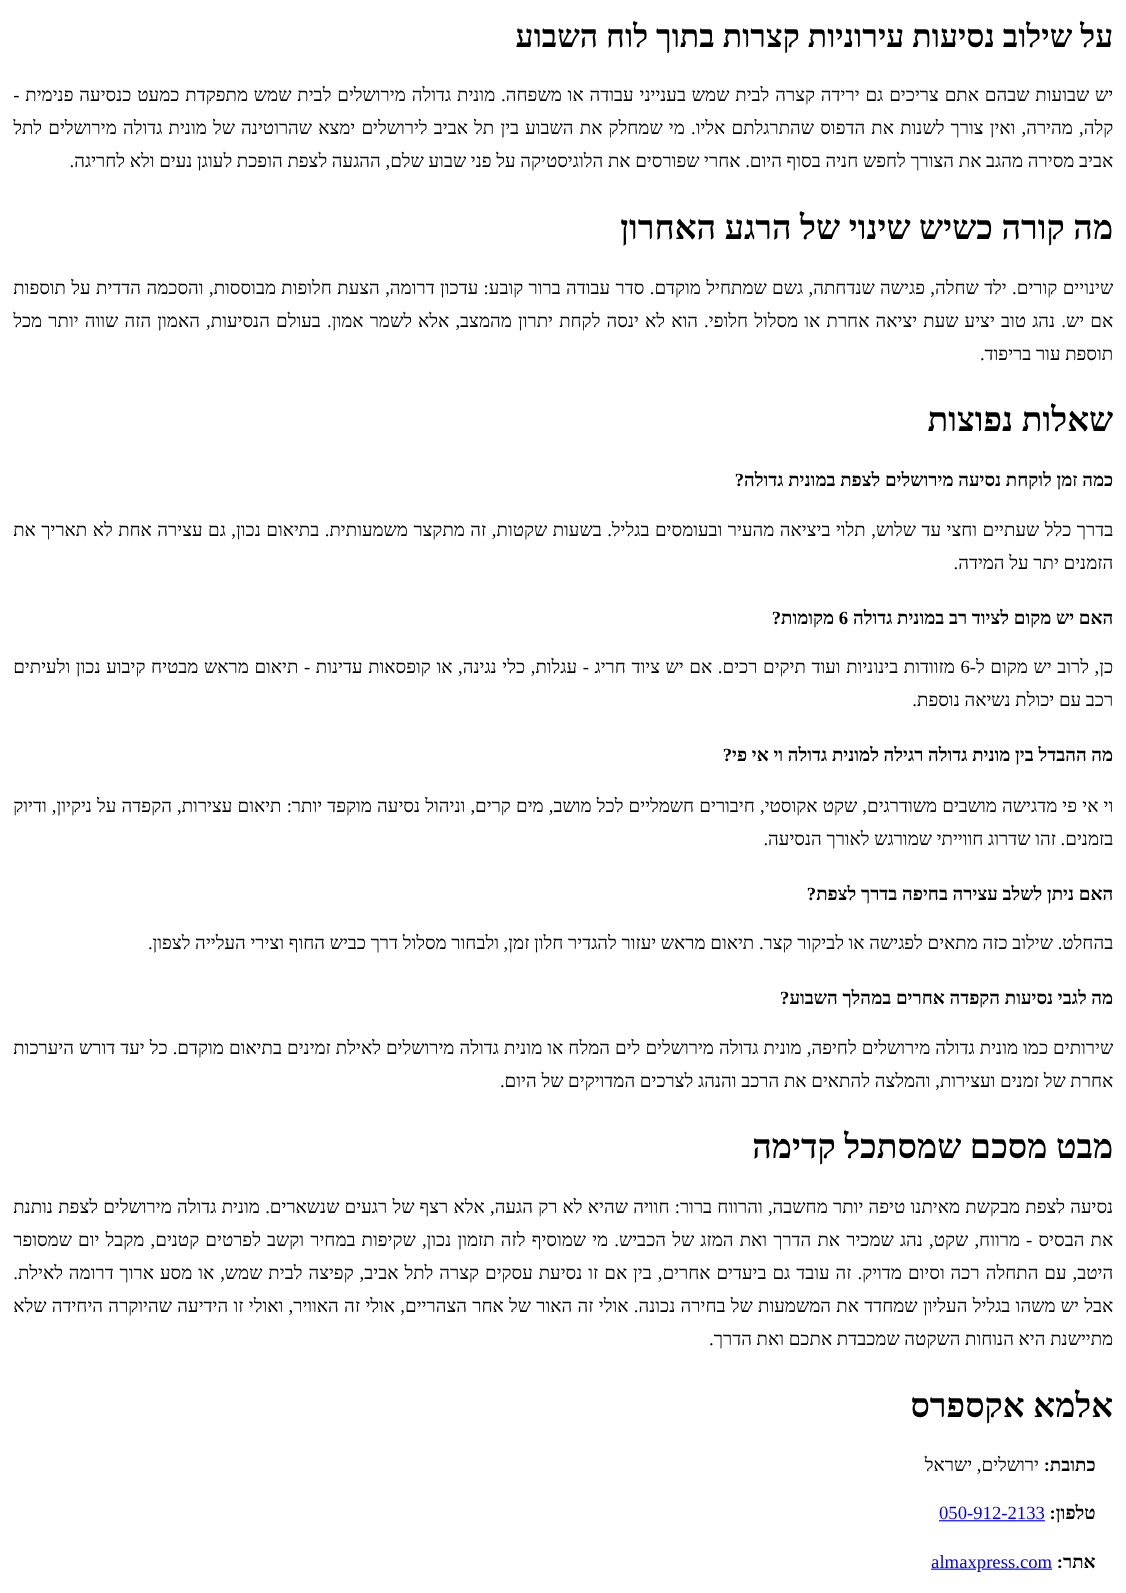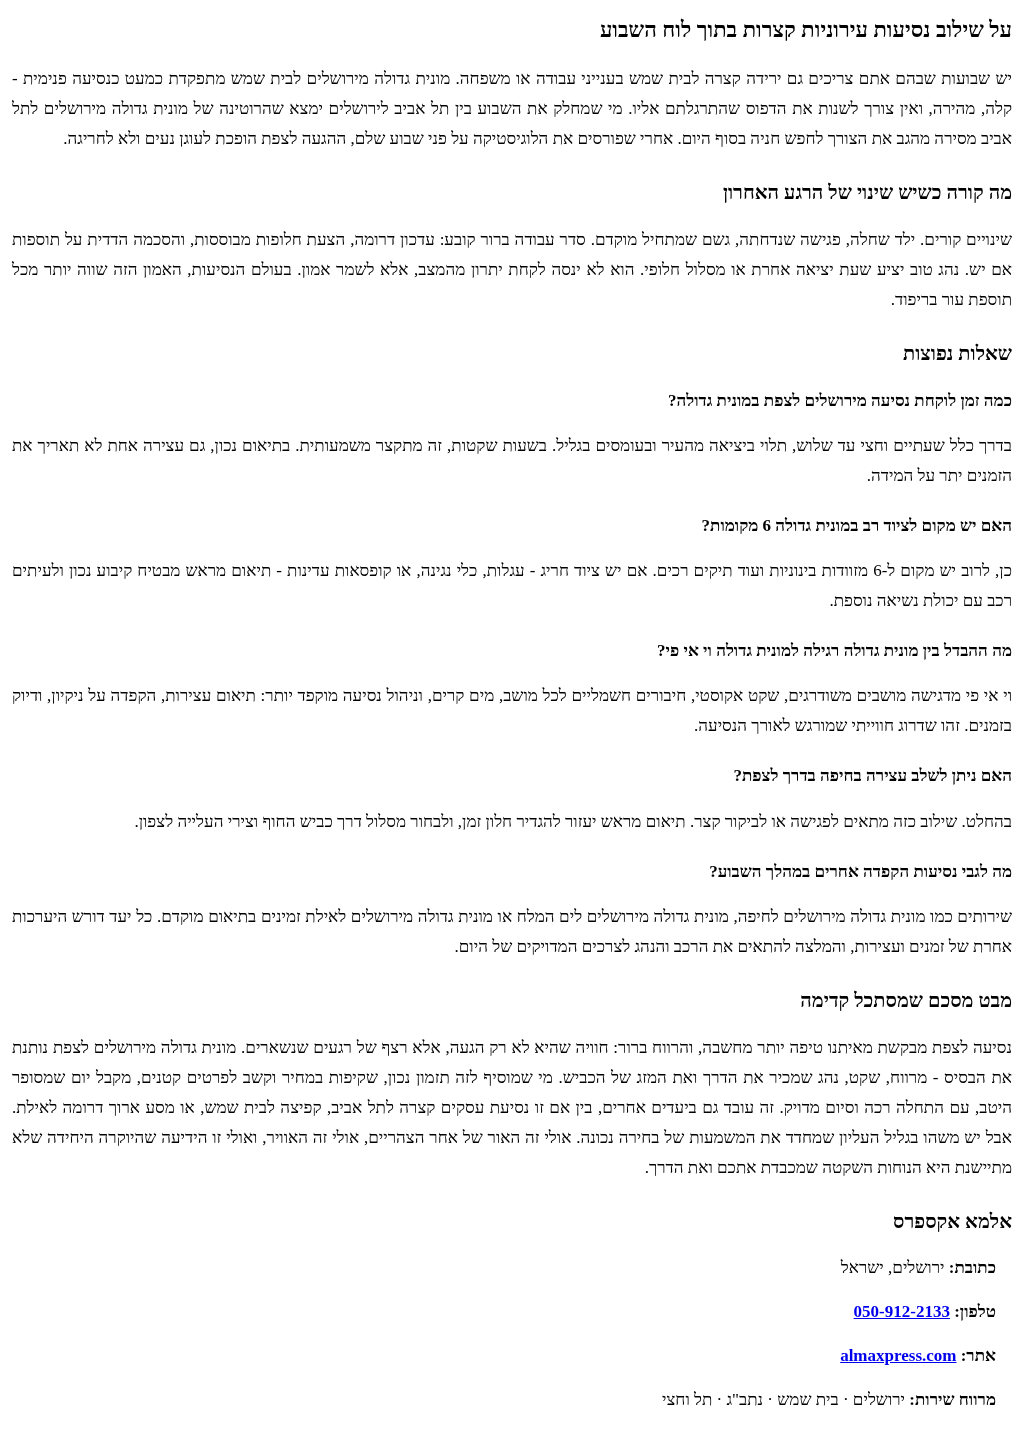--- a/index.html
+++ b/index.html
@@ -15,43 +15,42 @@
     margin: 6px 12px;
     min-height: 1436px;
     direction: rtl;
   }
   h1, h2, h3 {
     text-align: right;
     font-weight: bold;
     line-height: 1.25;
   }
   h1 {
-    font-size: 22px;
+    font-size: 29px;
     margin: 10px 0 16px 0;
   }
   h2 {
-    font-size: 20px;
+    font-size: 31px;
     margin: 26px 0 19px 0;
   }
   h3 {
     font-size: 17px;
     margin: 24px 0 17px 0;
   }
   p {
     margin: 20px 0;
     text-align: justify;
   }
   .contact p {
     margin: 14px 16px;
     text-align: right;
   }
   a {
     color: #0000ee;
     text-decoration: underline;
-    font-weight: bold;
   }
   .num {
     direction: ltr;
     unicode-bidi: embed;
   }
 </style>
 </head>
 <body>
 
 <article>

